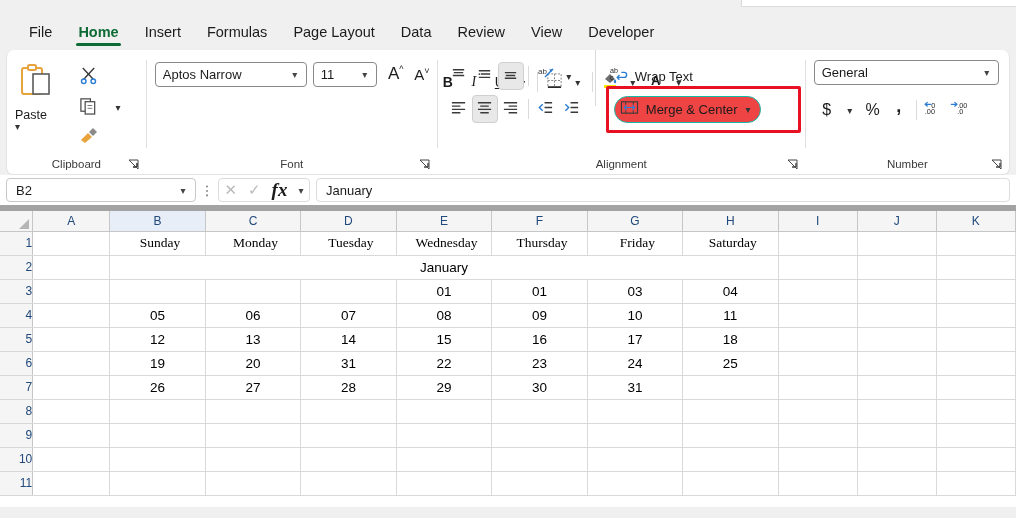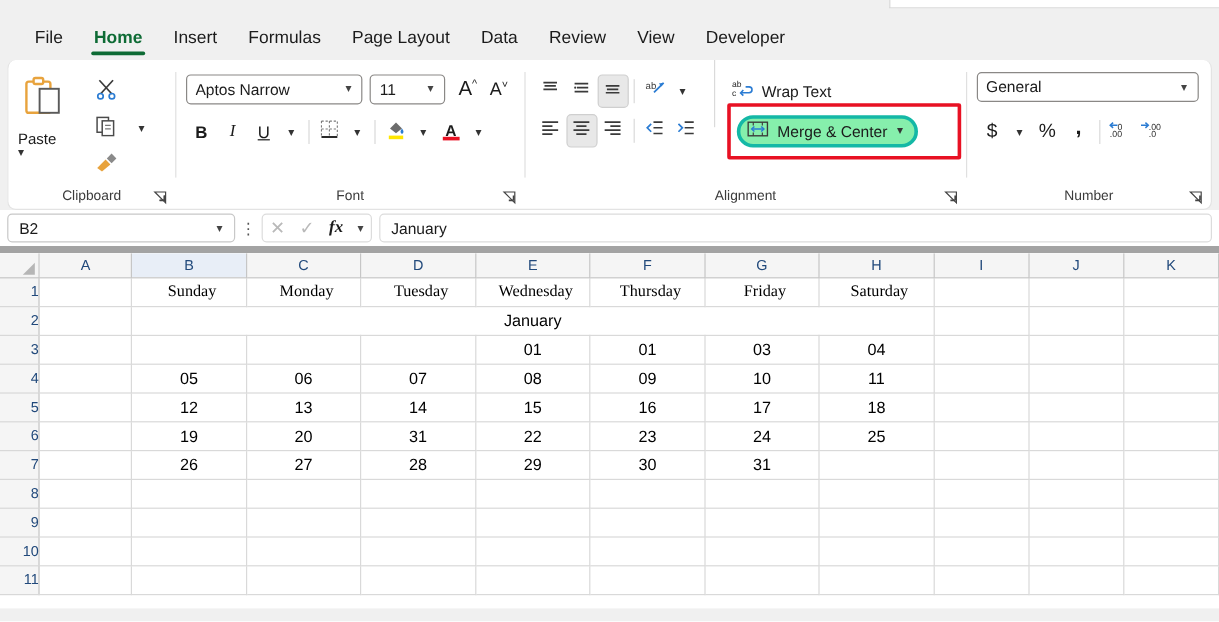--- a/index.html
+++ b/index.html
@@ -101,21 +101,21 @@
     padding-top: 2px;
     cursor: default;
   }
   .paste-label { font-size: 12.5px; color: #1b1b1b; margin-top: 2px; line-height: 14px;}
   .clip-right { display: flex; flex-direction: column; padding-top: 4px; margin-left: 4px;}
   .clip-row { display: flex; align-items: center; height: 30px; }
   .mini-btn { width: 30px; height: 28px; display: flex; align-items: center; justify-content: center; cursor: default; }
 
   
   .g-font { width: 290px; }
-  .font-col { display: flex; flex-direction: column; width: 100%; padding-top: 2px;}
+  .font-col { display: flex; flex-direction: row; width: 100%; padding-top: 2px;}
   .font-row1 { display: flex; align-items: center; height: 28px; }
   .font-row2 { display: flex; align-items: center; height: 32px; margin-top: 6px;}
   .combo {
     height: 25px;
     border: 1px solid #8a8886;
     border-radius: 4px;
     background: #ffffff;
     display: flex; align-items: center;
     padding: 0 2px 0 7px;
     font-size: 13px;
@@ -151,23 +151,23 @@
   }
   .merge-wrap {
     position: relative;
     margin-left: 6px;
     display: flex; align-items: center;
   }
   .merge-btn {
     display: flex; align-items: center;
     height: 27px;
     padding: 0 4px 0 5px;
-    border: 3px solid #14b8a6;
+    border: 1px solid #14b8a6;
     border-radius: 14px;
-    background: #86efac;
+    background: #ef4444;
     font-size: 13px; color: #1b1b1b;
     cursor: default;
   }
   .merge-btn .mlabel { margin: 0 8px 0 7px; white-space: nowrap; }
   .merge-btn .mcar { font-size: 10px; color: #333; padding-right: 5px;}
   .redbox {
     position: absolute;
     left: -8px; top: -10px;
     width: 195px; height: 47px;
     border: 3px solid #e81123;
@@ -204,21 +204,21 @@
   .kebab { width: 22px; text-align: center; color: #555; font-size: 13px; letter-spacing: 0; cursor: default;}
   .fx-group {
     height: 24px; width: 92px;
     border: 1px solid #dcdcdc; border-radius: 4px;
     display: flex; align-items: center; justify-content: space-around;
     background: #fff;
   }
   .fx-btn { display:flex; align-items:center; justify-content:center; cursor: default;}
   .fx-x { color: #b9b9b9; font-size: 15px; }
   .fx-v { color: #b9b9b9; font-size: 15px; }
-  .fx-f { color: #1b1b1b; font-size: 14px; font-style: italic; font-family: "Liberation Serif", serif; font-weight: bold;}
+  .fx-f { color: #1b1b1b; font-size: 19px; font-style: italic; font-family: "Liberation Serif", serif; font-weight: bold;}
   .fx-c { color: #444; font-size: 10px; }
   .fbox {
     flex: 1; height: 24px; margin-left: 6px;
     border: 1px solid #dcdcdc; border-radius: 4px;
     background: #fff;
     display: flex; align-items: center;
     padding-left: 9px;
     font-size: 13px; color: #1b1b1b;
   }
 

